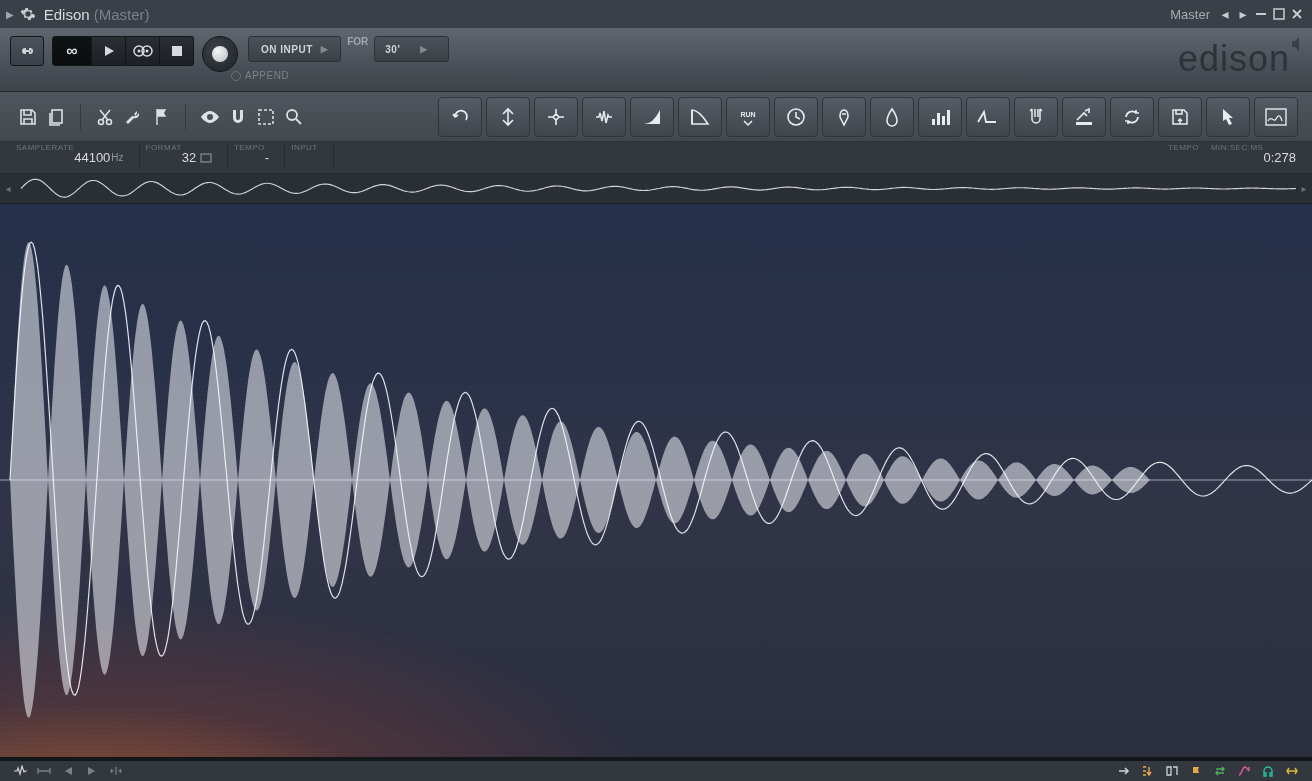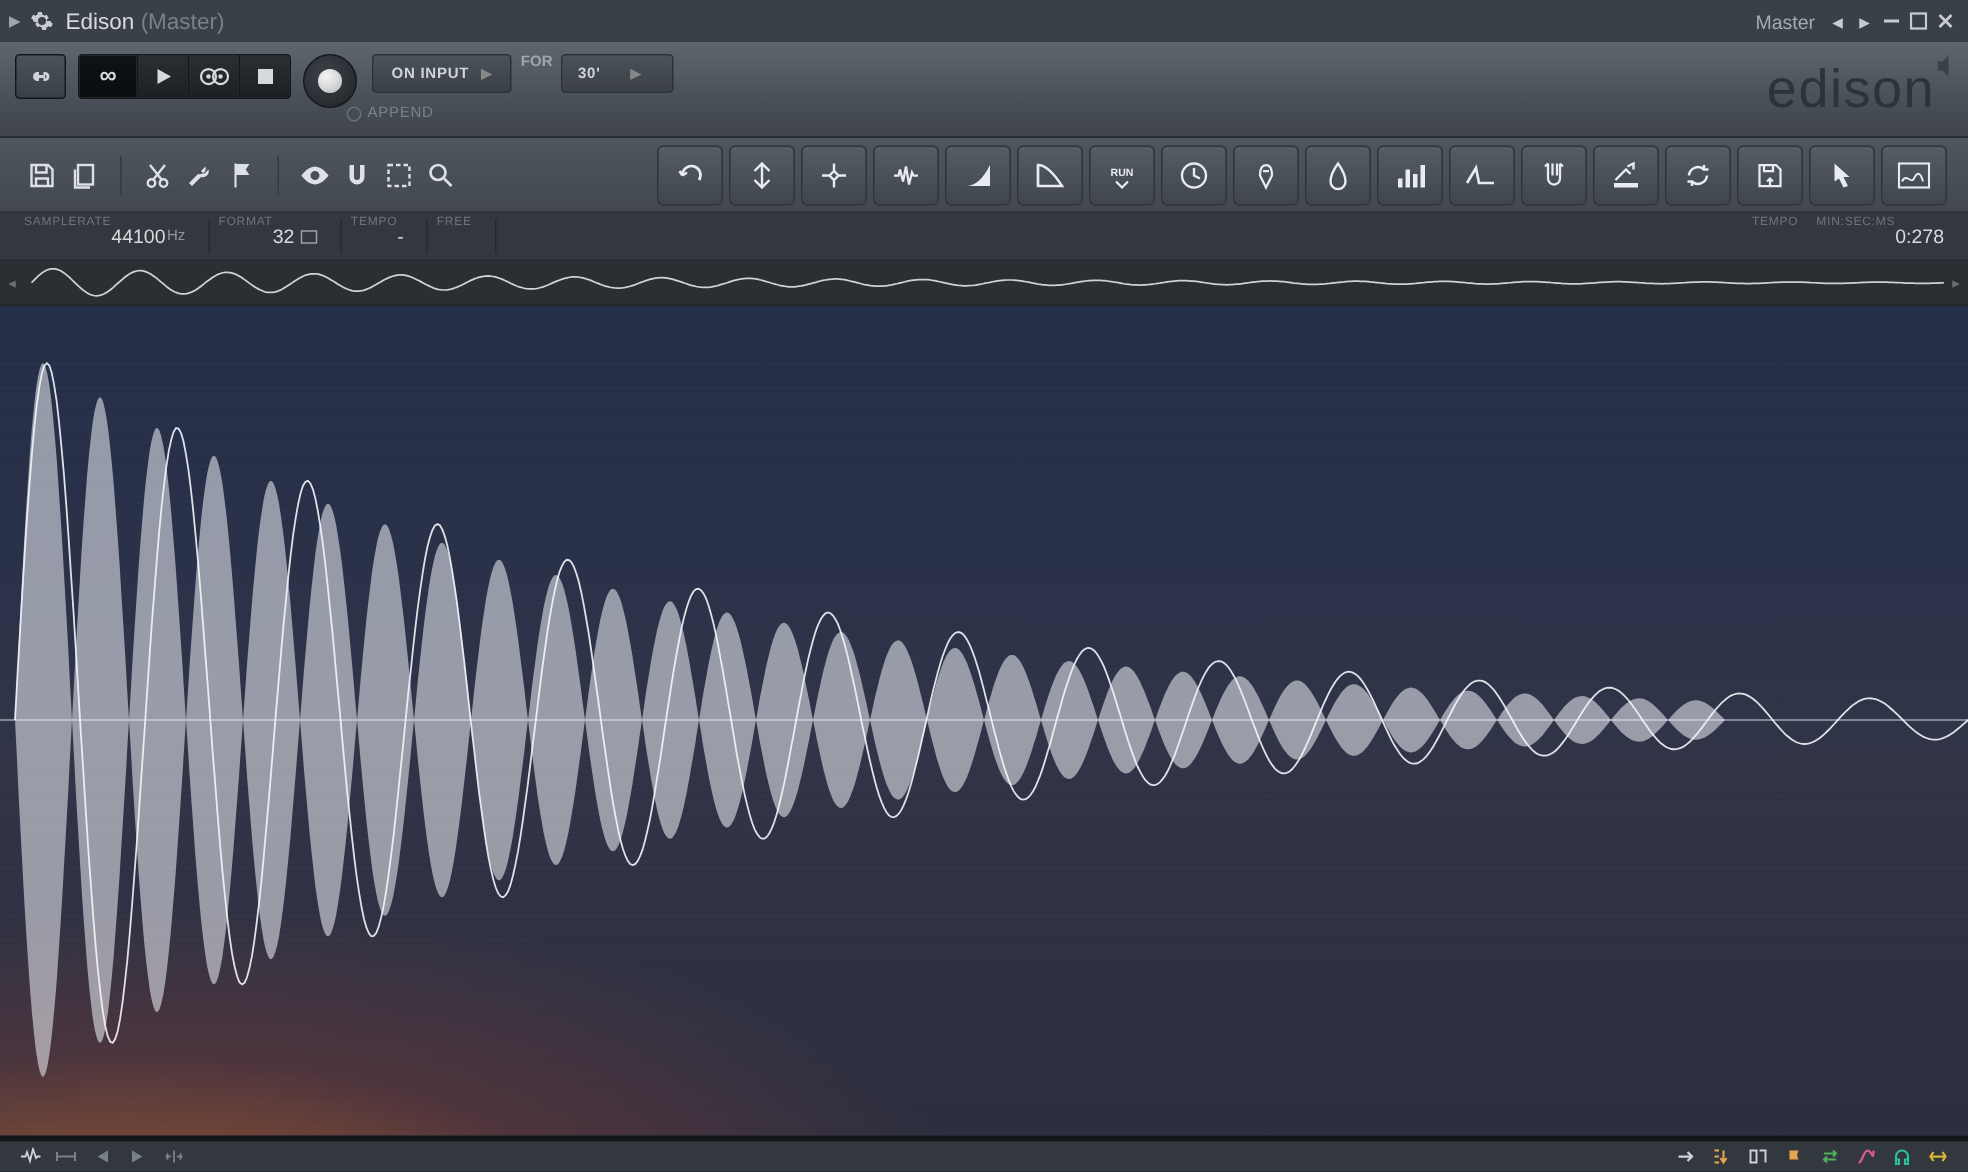--- a/index.html
+++ b/index.html
@@ -399,21 +399,21 @@
     <span class="info-label">FORMAT</span>
     <span class="info-value"><span>32</span>&nbsp;<svg width="12" height="10">
           <rect x="1" y="1" width="10" height="8" fill="none" stroke="#9aa0a6"></rect>
         </svg></span>
   </div>
   <div class="info-cell">
     <span class="info-label">TEMPO</span>
     <span class="info-value">-</span>
   </div>
   <div class="info-cell">
-    <span class="info-label">FREE</span>
+    <span class="info-label">INPUT</span>
     <span class="info-value"></span>
   </div>
   <div class="spacer"></div>
   <div class="info-cell info-right">
     <div style="display:flex;gap:12px;justify-content:flex-end;">
       <span class="info-label">TEMPO</span>
       <span class="info-label">MIN:SEC:MS</span>
     </div>
     <span class="info-value" style="justify-content:flex-end;">0:278</span>
   </div>

